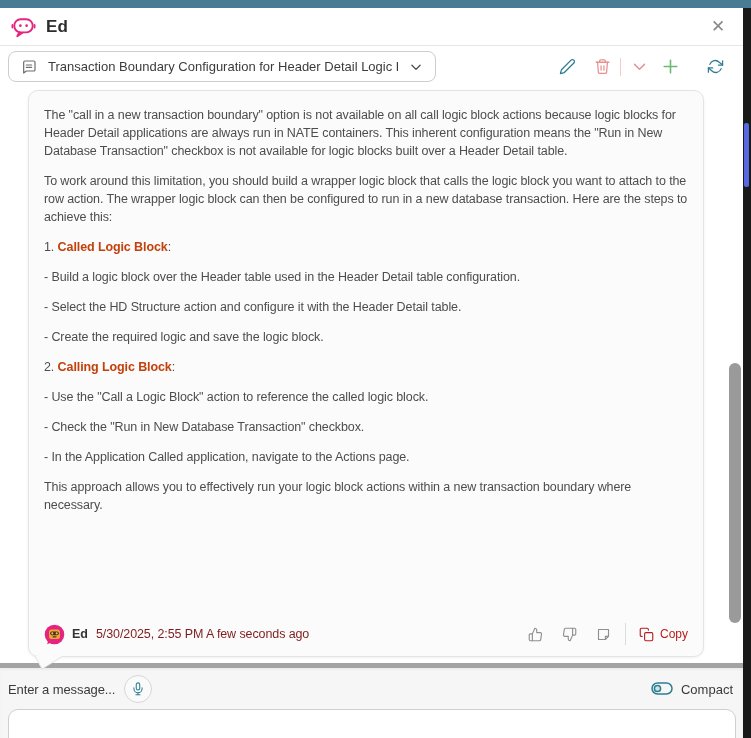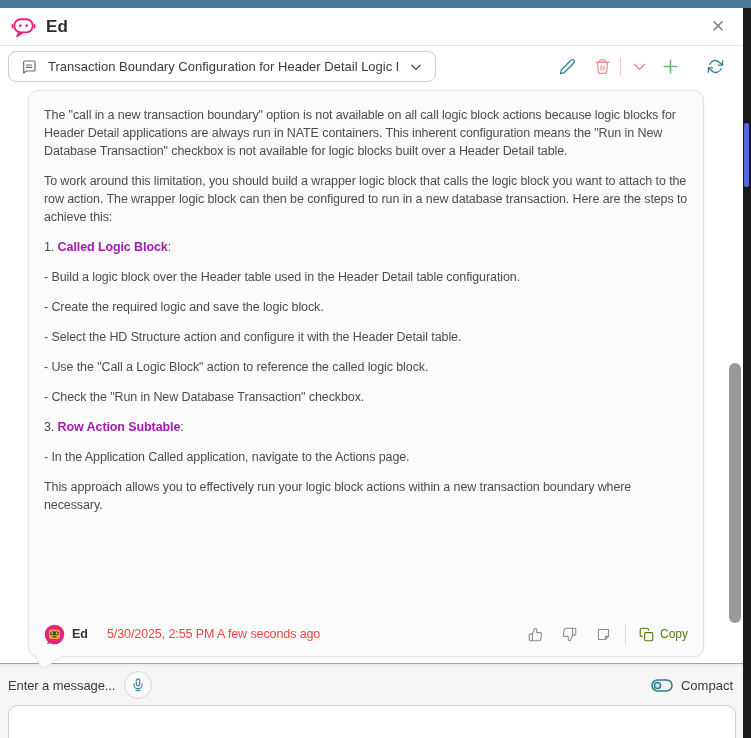--- a/index.html
+++ b/index.html
@@ -56,53 +56,53 @@
   .chat-region { position:absolute; top:86px; left:0; width:743px; height:577px; background:#fff; overflow:visible; }
   .msg-card {
     position:absolute; left:28px; top:4px; width:676px; height:567px;
     background:#fbfbfb; border:1px solid #e4e4e4; border-radius:10px;
     box-shadow:0 1px 3px rgba(0,0,0,.06);
     padding:15px 15px 0 15px;
     display:flex; flex-direction:column;
   }
   .msg-body { flex:1 1 auto; overflow:hidden; }
   .msg-body p { font-size:12.5px; line-height:18px; color:#4d4d4d; margin:0 0 12px; letter-spacing:-.1px; }
-  .msg-body p strong { color:#a21caf; }
+  .msg-body p strong { color:#c2410c; }
   .msg-footer { flex:0 0 auto; height:44px; display:flex; align-items:center; }
   .avatar { width:21px; height:21px; flex:0 0 auto; }
   .sender { margin-left:7px; font-size:12.5px; font-weight:bold; color:#333; }
-  .timestamp { margin-left:19px; font-size:12.5px; color:#ef4444; letter-spacing:-.1px; }
+  .timestamp { margin-left:8px; font-size:12.5px; color:#7f1d1d; letter-spacing:-.1px; }
   .fb-actions { margin-left:auto; display:flex; align-items:center; }
   .fb-btn { border:none; background:none; cursor:pointer; padding:0; color:#8f8f8f; display:flex; align-items:center; }
   .fb-btn svg { width:15px; height:15px; }
   .fb-thup, .fb-thdn, .fb-note { margin-right:19px; }
   .fb-divider { width:1px; height:22px; background:#dcdcdc; margin:0 13px 0 -5px; }
-  .fb-copy { gap:6px; font-size:12px; color:#4d7c0f; font-family:inherit; }
+  .fb-copy { gap:6px; font-size:12px; color:#b91c1c; font-family:inherit; }
   .msg-tail { position:absolute; left:34px; top:570px; z-index:5; }
 
   .chat-scroll-thumb {
     position:absolute; left:729px; top:277px; width:12px; height:260px;
     background:#9a9a9a; border-radius:6px; z-index:6; cursor:pointer;
   }
 
   
   .composer {
     position:absolute; top:663px; left:0; width:743px; height:75px;
-    background:#f6f6f6; border-top:1px solid #a3a3a3;
+    background:#f6f6f6; border-top:5px solid #a3a3a3;
     box-shadow: inset 0 2px 2px rgba(0,0,0,.04);
   }
   .compose-row { display:flex; align-items:center; height:40px; padding:2px 10px 0 8px; }
   .compose-label { font-size:13px; color:#3a3a3a; letter-spacing:-.1px; }
   .mic-btn {
     margin-left:9px; width:28px; height:28px; border-radius:50%;
     border:1px solid #d7d7d7; background:#fafafa; cursor:pointer;
     display:flex; align-items:center; justify-content:center; color:#2e7e92;
   }
   .mic-btn svg { width:14px; height:14px; }
-  .compact-wrap { margin-left:auto; display:flex; align-items:center; gap:8px; cursor:pointer; }
+  .compact-wrap { margin-left:auto; display:flex; gap:8px; cursor:pointer; }
   .compact-label { font-size:13px; color:#3a3a3a; }
   .msg-input {
     position:absolute; left:8px; top:41px; width:728px; height:62px;
     background:#fff; border:1px solid #cfcfcf; border-radius:10px;
     resize:none; outline:none; font-family:inherit; font-size:13px; padding:8px 10px; color:#333;
   }
 </style>
 </head>
 <body>
 
@@ -177,25 +177,25 @@
   </div>
 </div>
 
 <div class="chat-region">
   <div class="msg-card">
     <div class="msg-body">
       <p>The "call in a new transaction boundary" option is not available on all call logic block actions because logic blocks for Header Detail applications are always run in NATE containers. This inherent configuration means the "Run in New Database Transaction" checkbox is not available for logic blocks built over a Header Detail table.</p>
       <p>To work around this limitation, you should build a wrapper logic block that calls the logic block you want to attach to the row action. The wrapper logic block can then be configured to run in a new database transaction. Here are the steps to achieve this:</p>
       <p><span>1. </span><strong>Called Logic Block</strong><span>:</span></p>
       <p>- Build a logic block over the Header table used in the Header Detail table configuration.</p>
+      <p>- Select the HD Structure action and configure it with the Header Detail table.</p>
       <p>- Create the required logic and save the logic block.</p>
-      <p>- Select the HD Structure action and configure it with the Header Detail table.</p>
+      <p><span>2. </span><strong>Calling Logic Block</strong><span>:</span></p>
       <p>- Use the "Call a Logic Block" action to reference the called logic block.</p>
       <p>- Check the "Run in New Database Transaction" checkbox.</p>
-      <p><span>3. </span><strong>Row Action Subtable</strong><span>:</span></p>
       <p>- In the Application Called application, navigate to the Actions page.</p>
       <p>This approach allows you to effectively run your logic block actions within a new transaction boundary where necessary.</p>
     </div>
     <div class="msg-footer">
       <span class="avatar">
         <svg viewBox="0 0 20 20">
           <path d="M4.5 15.5 L2.8 19.3 L7.5 17.5 Z" fill="#e5247e"></path>
           <circle cx="10" cy="10" r="9.3" fill="#e5247e"></circle>
           <rect x="4.8" y="5.2" width="10.4" height="9" rx="2.4" fill="#f0a63d"></rect>
           <rect x="5.8" y="7.2" width="8.4" height="3.4" rx="1.7" fill="#4a3413"></rect>

